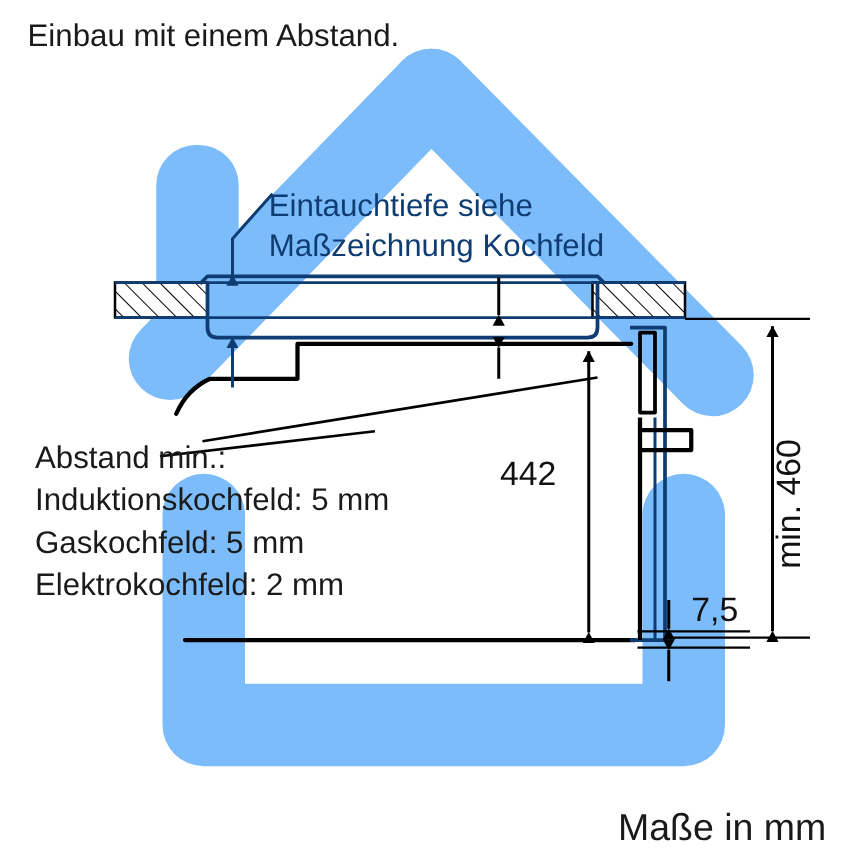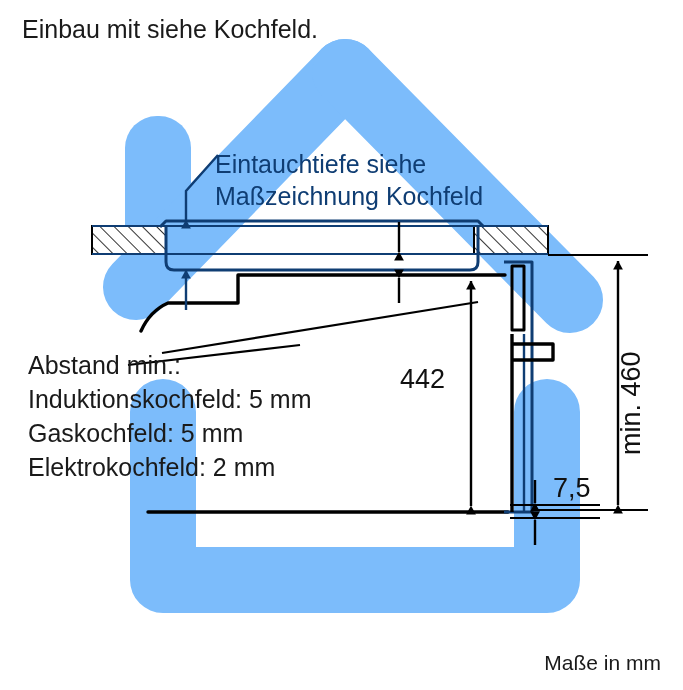--- a/index.html
+++ b/index.html
@@ -35,34 +35,34 @@
     position: absolute;
     left: 0;
     top: 0;
     width: 683px;
     height: 690px;
   }
   .footer-note {
     position: absolute;
     right: 22px;
     bottom: 12px;
-    font-size: 21px;
+    font-size: 30px;
     line-height: 30px;
     color: #1a1a1a;
     white-space: nowrap;
   }
   svg { display: block; }
   text { font-family: "Liberation Sans", sans-serif; }
 </style>
 </head>
 <body>
 
 <div id="root">
 
-  <div class="page-title">Einbau mit siehe Kochfeld.</div>
+  <div class="page-title">Einbau mit einem Abstand.</div>
 
   <div class="figure">
     <svg width="683" height="690" viewBox="0 0 683 690">
       <defs>
         <pattern id="hatch" width="10" height="10" patternUnits="userSpaceOnUse" patternTransform="rotate(-45)">
           <line x1="0" y1="0" x2="0" y2="10" stroke="#000000" stroke-width="1.6"></line>
         </pattern>
         <marker id="arrEnd" markerWidth="9" markerHeight="11" refX="0.4" refY="5.5" orient="auto" markerUnits="userSpaceOnUse">
           <path d="M0,5.5 L9,0.6 L9,10.4 Z" fill="#000000"></path>
         </marker>

